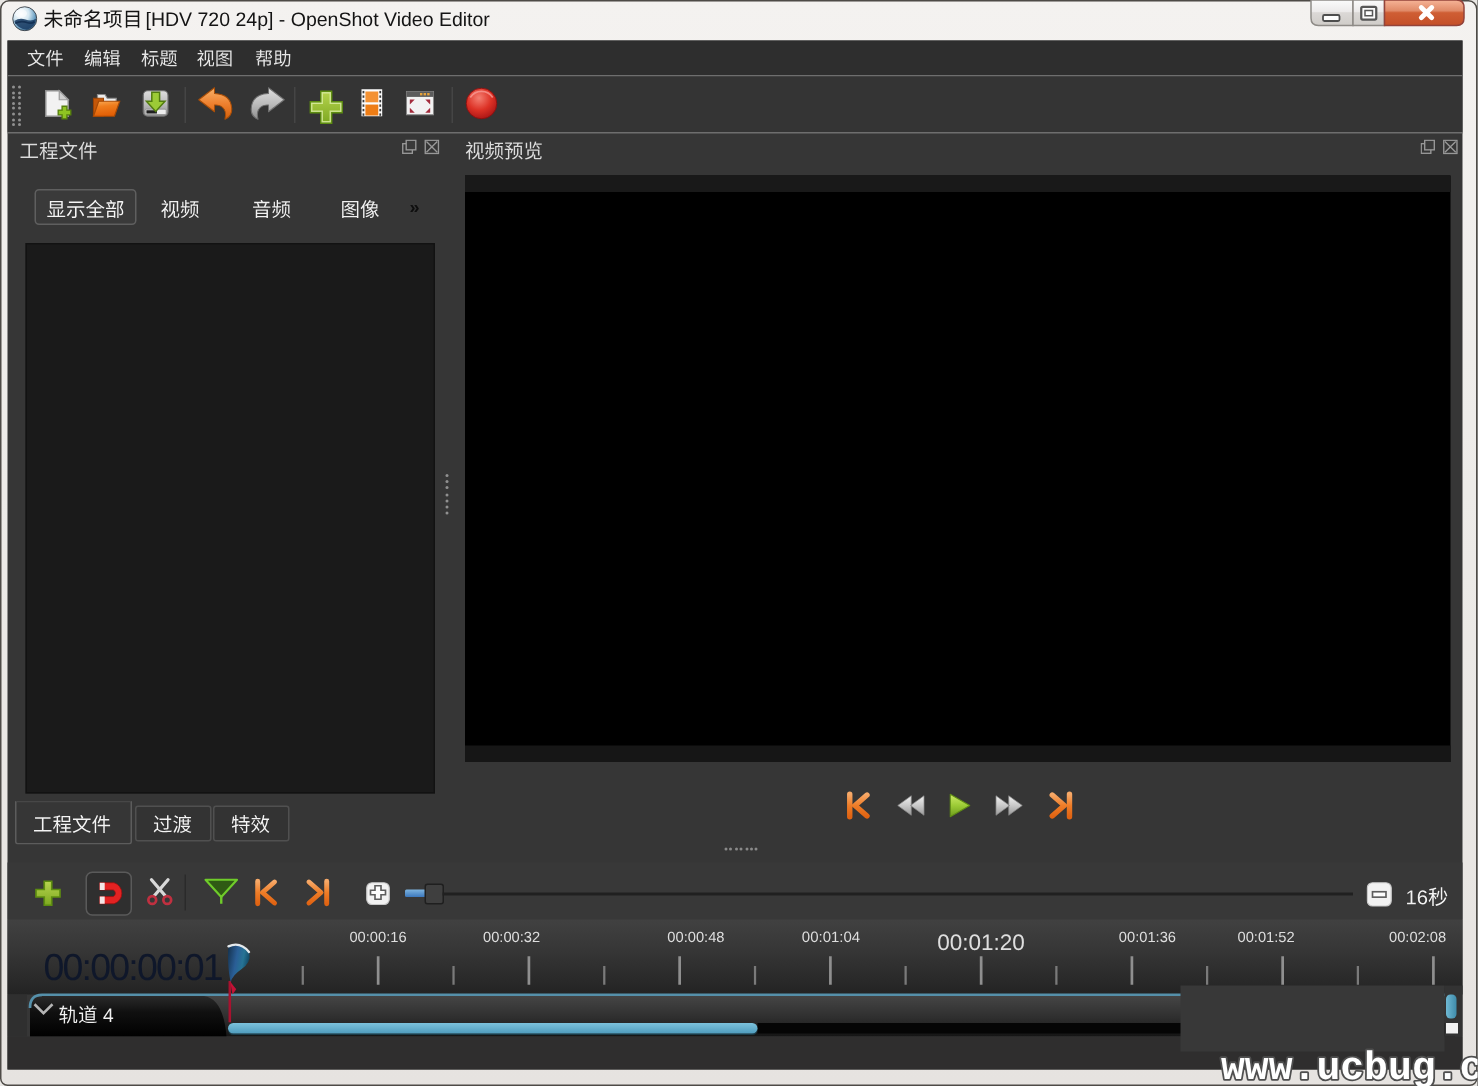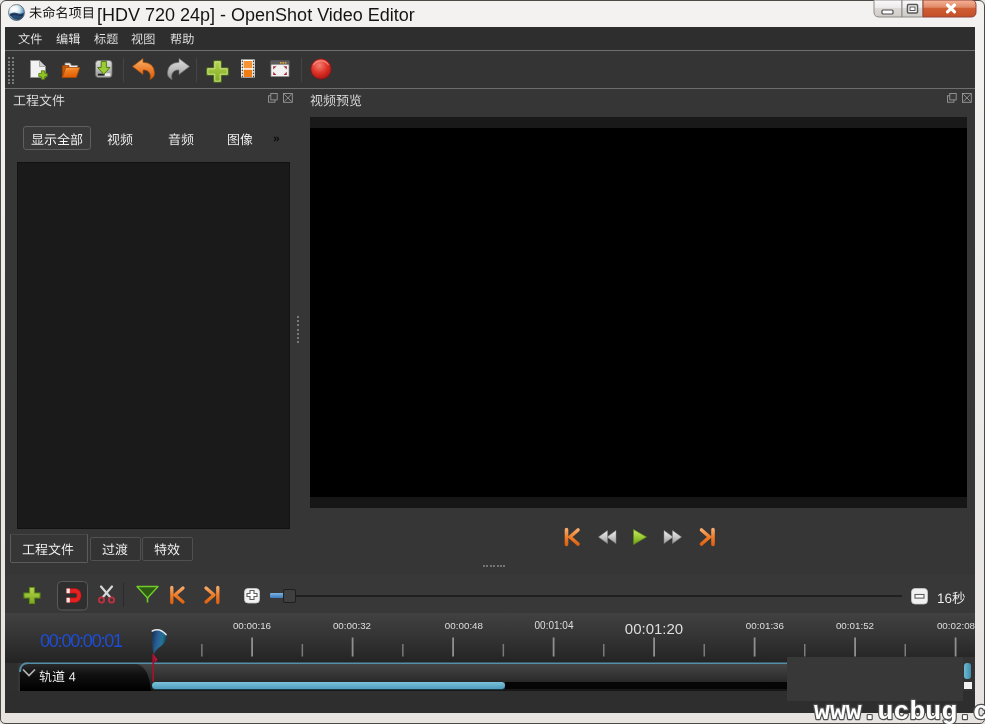--- a/index.html
+++ b/index.html
@@ -30,21 +30,21 @@
 <path d="M2 11.5 Q6 9.5 10 11 Q13 12 15 10.5" stroke="#0f2b4d" stroke-width="1.2" fill="none" opacity="0.8"></path>
 <ellipse cx="6" cy="5" rx="4" ry="2.8" fill="#ffffff" opacity="0.55"></ellipse>
 </svg>
 <svg style="position:absolute;left:29px;top:3.0px;overflow:visible" width="68" height="19">
     <path transform="translate(0.0 14.5) scale(0.013200 -0.013200)" d="M459 839V676H133V602H459V429H62V355H416C326 226 174 101 34 39C51 24 76 -5 89 -24C221 44 362 163 459 296V-80H538V300C636 166 778 42 911 -25C924 -5 949 25 966 40C826 101 673 226 581 355H942V429H538V602H874V676H538V839Z" fill="#141414"></path>
     <path transform="translate(13.2 14.5) scale(0.013200 -0.013200)" d="M505 852C411 718 219 591 34 542C50 522 68 491 78 469C151 493 226 529 296 571V508H696V575C765 532 839 497 911 474C924 496 948 529 967 546C808 586 638 683 547 786L565 809ZM304 576C378 622 447 677 503 735C555 677 621 622 694 576ZM128 425V-3H197V82H433V425ZM197 358H362V149H197ZM539 425V-81H612V357H804V143C804 131 800 127 786 126C772 126 724 126 668 127C677 106 687 78 690 57C766 57 813 57 841 69C870 82 877 103 877 143V425Z" fill="#141414"></path>
     <path transform="translate(26.4 14.5) scale(0.013200 -0.013200)" d="M263 529C314 494 373 446 417 406C300 344 171 299 47 273C61 256 79 224 86 204C141 217 197 233 252 253V-79H327V-27H773V-79H849V340H451C617 429 762 553 844 713L794 744L781 740H427C451 768 473 797 492 826L406 843C347 747 233 636 69 559C87 546 111 519 122 501C217 550 296 609 361 671H733C674 583 587 508 487 445C440 486 374 536 321 572ZM773 42H327V271H773Z" fill="#141414"></path>
     <path transform="translate(39.6 14.5) scale(0.013200 -0.013200)" d="M618 500V289C618 184 591 56 319 -19C335 -34 357 -61 366 -77C649 12 693 158 693 289V500ZM689 91C766 41 864 -31 911 -79L961 -26C913 21 813 90 736 138ZM29 184 48 106C140 137 262 179 379 219L369 284L247 247V650H363V722H46V650H172V225ZM417 624V153H490V556H816V155H891V624H655C670 655 686 692 702 728H957V796H381V728H613C603 694 591 656 578 624Z" fill="#141414"></path>
     <path transform="translate(52.8 14.5) scale(0.013200 -0.013200)" d="M233 470H759V305H233ZM233 542V704H759V542ZM233 233H759V67H233ZM158 778V-74H233V-6H759V-74H837V778Z" fill="#141414"></path>
   </svg>
-<div class="abs" style="left:97px;top:5px;font-size:18px;color:#141414">[HDV 720 24p] - OpenShot Video Editor</div>
+<div class="abs" style="left:97px;top:5px;font-size:13px;color:#141414">[HDV 720 24p] - OpenShot Video Editor</div>
 <svg class="abs" style="left:873px;top:0" width="104" height="19" viewBox="0 0 104 19">
 <defs>
 <linearGradient id="wb" x1="0" y1="0" x2="0" y2="1">
  <stop offset="0" stop-color="#fbfbfb"></stop>
         <stop offset="0.45" stop-color="#eceaea"></stop>
  <stop offset="0.5" stop-color="#dbd8d6"></stop>
         <stop offset="1" stop-color="#cfccc8"></stop>
 </linearGradient>
 <linearGradient id="wbr" x1="0" y1="0" x2="0" y2="1">
  <stop offset="0" stop-color="#f6b497"></stop>
@@ -352,47 +352,47 @@
 <svg class="abs" style="left:911px;top:588px" width="17" height="17" viewBox="0 0 17 17">
 <rect x="0.5" y="0.5" width="16" height="15.5" rx="3.5" fill="#f2f2f2" stroke="#c9c9c9" stroke-width="0.8"></rect>
 <rect x="4" y="6.5" width="9" height="3.6" fill="#fdfdfd" stroke="#5e5e5e" stroke-width="1.1"></rect>
 </svg>
 <svg style="position:absolute;left:937px;top:588.1px;overflow:visible" width="31" height="20">
     <path transform="translate(0.0 14.9) scale(0.006592 -0.006592)" d="M156 0V153H515V1237L197 1010V1180L530 1409H696V153H1039V0Z" fill="#f2f2f2"></path>
     <path transform="translate(7.5 14.9) scale(0.006592 -0.006592)" d="M1049 461Q1049 238 928 109Q807 -20 594 -20Q356 -20 230 157Q104 334 104 672Q104 1038 235 1234Q366 1430 608 1430Q927 1430 1010 1143L838 1112Q785 1284 606 1284Q452 1284 368 1140Q283 997 283 725Q332 816 421 864Q510 911 625 911Q820 911 934 789Q1049 667 1049 461ZM866 453Q866 606 791 689Q716 772 582 772Q456 772 378 698Q301 625 301 496Q301 333 382 229Q462 125 588 125Q718 125 792 212Q866 300 866 453Z" fill="#f2f2f2"></path>
     <path transform="translate(15.0 14.9) scale(0.013500 -0.013500)" d="M493 670C478 561 452 445 416 368C433 362 465 347 479 337C515 418 545 540 563 657ZM775 662C822 576 869 462 887 387L955 412C936 487 889 598 839 684ZM839 351C766 154 609 41 360 -11C376 -28 393 -57 401 -77C664 -14 830 112 909 329ZM633 840V221H705V840ZM372 826C297 793 165 763 53 745C61 729 71 704 74 687C117 693 164 700 210 709V558H43V488H201C161 373 93 243 30 172C42 154 60 124 68 103C118 164 170 263 210 363V-78H284V385C317 336 355 274 371 242L416 301C397 328 311 439 284 468V488H425V558H284V725C333 737 380 751 418 766Z" fill="#f2f2f2"></path>
   </svg>
 <div class="abs" style="left:5px;top:613px;width:970px;height:50px;background:linear-gradient(180deg,#414141 0%,#353535 45%,#232323 100%)"></div>
-<div class="abs" style="left:40px;top:630.5px;width:120px;font-size:18px;color:#1d4ed8;letter-spacing:-1.2px">00:00:00:01</div>
+<div class="abs" style="left:29px;top:630.5px;width:120px;font-size:25px;color:#0f172a;letter-spacing:-1.2px">00:00:00:01</div>
 <svg class="abs" style="left:5px;top:613px" width="970" height="50" viewBox="0 0 970 50">
     <rect x="246.2" y="24.5" width="1.8" height="19" fill="#8f8f8f"></rect>
     <rect x="346.7" y="24.5" width="1.8" height="19" fill="#8f8f8f"></rect>
     <rect x="447.2" y="24.5" width="1.8" height="19" fill="#8f8f8f"></rect>
     <rect x="547.7" y="24.5" width="1.8" height="19" fill="#8f8f8f"></rect>
     <rect x="648.2" y="24.5" width="1.8" height="19" fill="#8f8f8f"></rect>
     <rect x="748.7" y="24.5" width="1.8" height="19" fill="#8f8f8f"></rect>
     <rect x="849.2" y="24.5" width="1.8" height="19" fill="#8f8f8f"></rect>
     <rect x="949.7" y="24.5" width="1.8" height="19" fill="#8f8f8f"></rect>
     <rect x="196.1" y="31" width="1.5" height="12.5" fill="#7a7a7a"></rect>
     <rect x="296.6" y="31" width="1.5" height="12.5" fill="#7a7a7a"></rect>
     <rect x="397.1" y="31" width="1.5" height="12.5" fill="#7a7a7a"></rect>
     <rect x="497.6" y="31" width="1.5" height="12.5" fill="#7a7a7a"></rect>
     <rect x="598.0" y="31" width="1.5" height="12.5" fill="#7a7a7a"></rect>
     <rect x="698.5" y="31" width="1.5" height="12.5" fill="#7a7a7a"></rect>
     <rect x="799.0" y="31" width="1.5" height="12.5" fill="#7a7a7a"></rect>
     <rect x="899.5" y="31" width="1.5" height="12.5" fill="#7a7a7a"></rect>
   </svg>
 <div class="abs" style="left:222px;top:619.5px;width:60px;text-align:center;font-size:9.8px;color:#dedede">00:00:16</div>
-<div class="abs" style="left:322px;top:619.5px;width:60px;text-align:center;font-size:9.8px;color:#dedede">00:00:32</div>
+<div class="abs" style="left:322px;top:619.5px;width:60px;text-align:left;font-size:9.8px;color:#dedede">00:00:32</div>
 <div class="abs" style="left:423px;top:619.5px;width:60px;text-align:right;font-size:9.8px;color:#dedede">00:00:48</div>
 <div class="abs" style="left:524px;top:619.5px;width:60px;text-align:center;font-size:10px;color:#dedede">00:01:04</div>
 <div class="abs" style="left:624px;top:619.5px;width:60px;text-align:center;font-size:15px;color:#dedede">00:01:20</div>
 <div class="abs" style="left:724px;top:619.5px;width:60px;text-align:right;font-size:9.8px;color:#dedede">00:01:36</div>
-<div class="abs" style="left:825px;top:619.5px;width:60px;text-align:center;font-size:9.8px;color:#dedede">00:01:52</div>
-<div class="abs" style="left:926px;top:619.5px;width:60px;text-align:center;font-size:9.8px;color:#dedede">00:02:08</div>
+<div class="abs" style="left:825px;top:619.5px;width:60px;font-size:9.8px;color:#dedede">00:01:52</div>
+<div class="abs" style="left:926px;top:619.5px;width:60px;font-size:9.8px;color:#dedede">00:02:08</div>
 <svg class="abs" style="left:18px;top:661.5px" width="952" height="31" viewBox="0 0 952 31">
 <defs>
 <linearGradient id="lane" x1="0" y1="0" x2="0" y2="1">
  <stop offset="0" stop-color="#454545"></stop>
         <stop offset="0.55" stop-color="#2e2e2e"></stop>
         <stop offset="1" stop-color="#151515"></stop>
 </linearGradient>
 <linearGradient id="thead" x1="0" y1="0" x2="0" y2="1">
  <stop offset="0" stop-color="#2a2a2a"></stop>
         <stop offset="0.4" stop-color="#101010"></stop>

